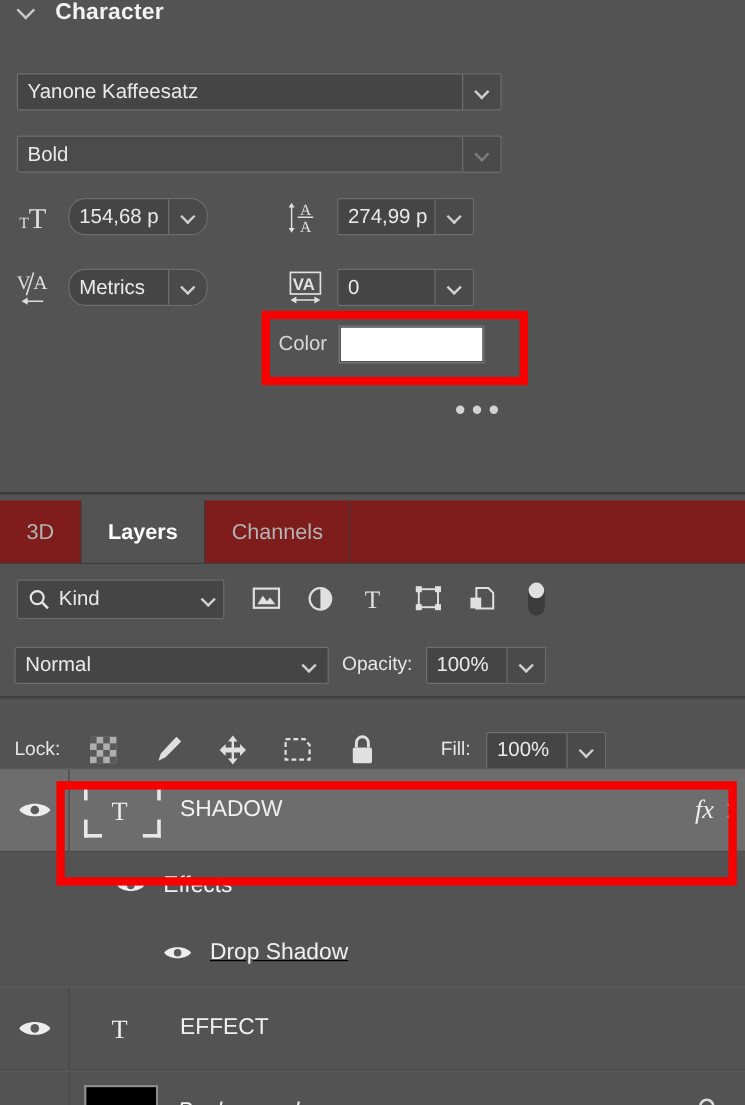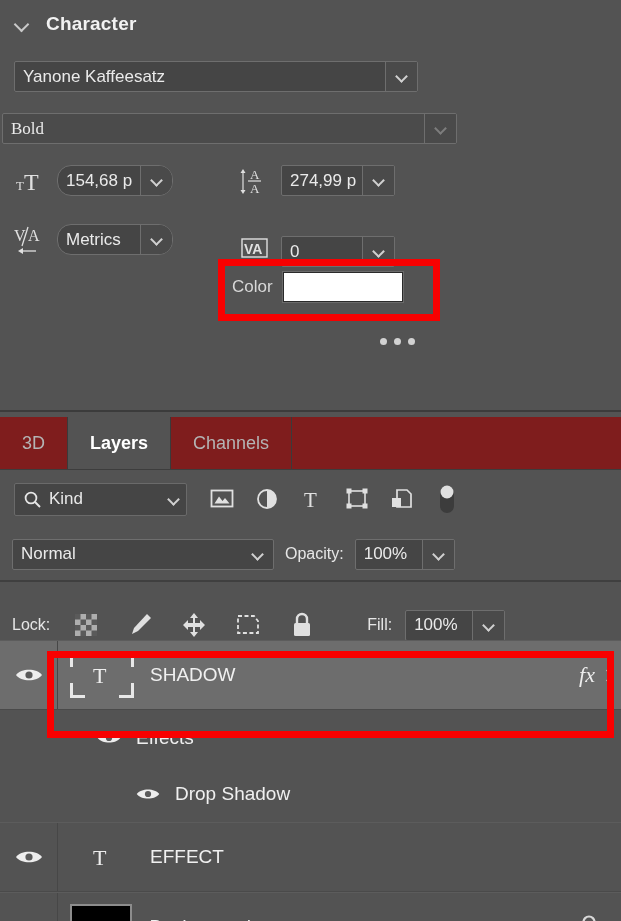--- a/index.html
+++ b/index.html
@@ -23,21 +23,21 @@
   
   .char-panel {
     position: absolute;
     left: 0; top: 0;
     width: 621px; height: 410px;
     background: #535353;
   }
 
   .char-header {
     display: flex;
-    align-items: center;
+    align-items: flex-start;
     height: 48px;
     padding-left: 14px;
     gap: 16px;
   }
   .chev-down {
     width: 16px; height: 16px;
     position: relative;
     flex: 0 0 auto;
   }
   .chev-down::before {
@@ -93,21 +93,21 @@
     position: absolute;
     left: 1px; top: 1px;
     width: 7px; height: 7px;
     border-right: 2px solid #d0d0d0;
     border-bottom: 2px solid #d0d0d0;
     transform: rotate(45deg);
   }
   .caret.dim::before { border-color: #7d7d7d; }
 
   .row-fontname { position: absolute; left: 14px; top: 61px; width: 404px; }
-  .row-fontstyle { position: absolute; left: 2px; top: 113px; width: 455px; font-family: Liberation Serif, serif; }
+  .row-fontstyle { position: absolute; left: 14px; top: 113px; width: 404px; }
   .row-fontstyle .field { background: #4b4b4b; }
 
   .metric-row {
     position: absolute;
     display: flex;
     align-items: center;
   }
   .metric-group {
     display: flex;
     align-items: center;
@@ -116,21 +116,21 @@
   .micon {
     width: 34px; height: 30px;
     flex: 0 0 34px;
     display: flex;
     align-items: center;
     justify-content: center;
   }
   .row-size { left: 14px; top: 165px; }
   .row-kern { left: 14px; top: 224px; }
   .row-size2 { left: 238px; top: 165px; }
-  .row-kern2 { left: 238px; top: 236px; }
+  .row-kern2 { left: 238px; top: 224px; }
   .mfield { width: 116px; border-radius: 14px; }
   .mfield2 { width: 114px; }
 
   
   .color-row {
     position: absolute;
     left: 232px; top: 272px;
     display: flex;
     align-items: center;
     gap: 10px;
@@ -368,21 +368,21 @@
   }
 
   .effect-row {
     display: flex;
     align-items: center;
     height: 56px;
     padding-left: 96px;
     gap: 14px;
     background: #535353;
   }
-  .effect-row.sub { padding-left: 135px; }
+  .effect-row.sub { padding-left: 135px; text-decoration: underline; }
   .effect-name { font-size: 19px; color: #f0f0f0; }
 
   svg { display: block; }
 </style>
 </head>
 <body>
 
 <div id="app">
 
   <div class="char-panel">

